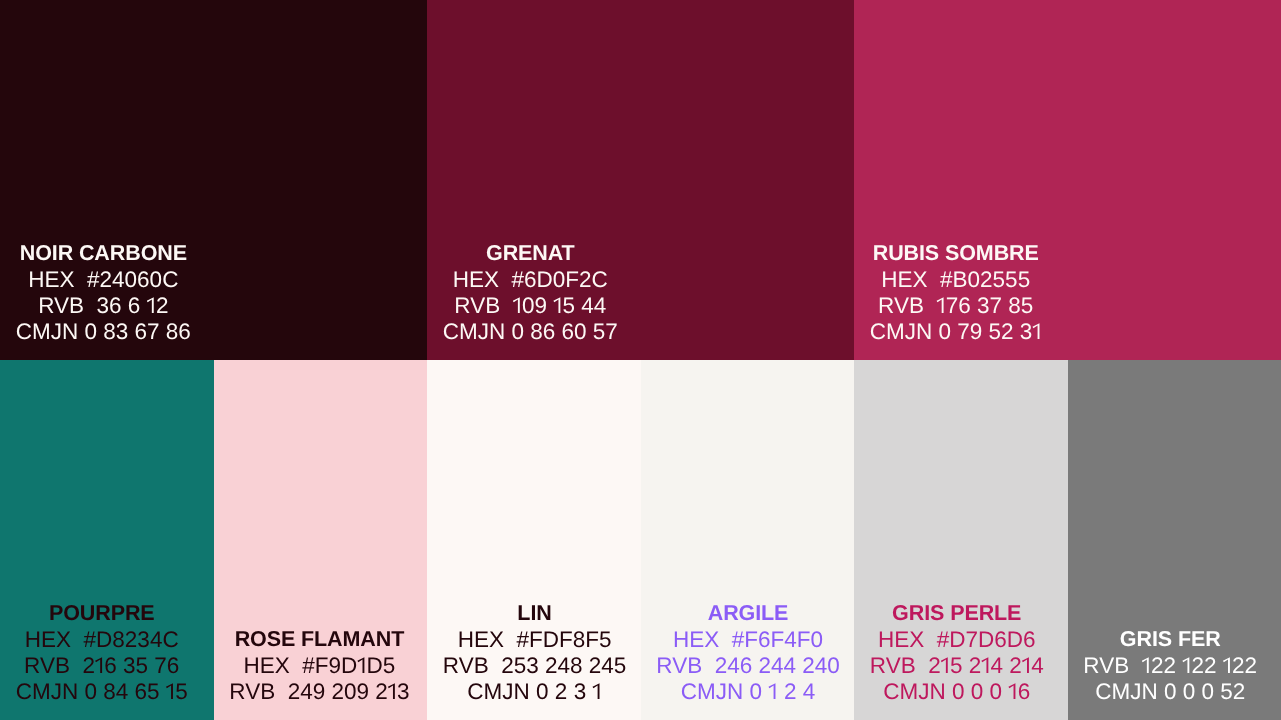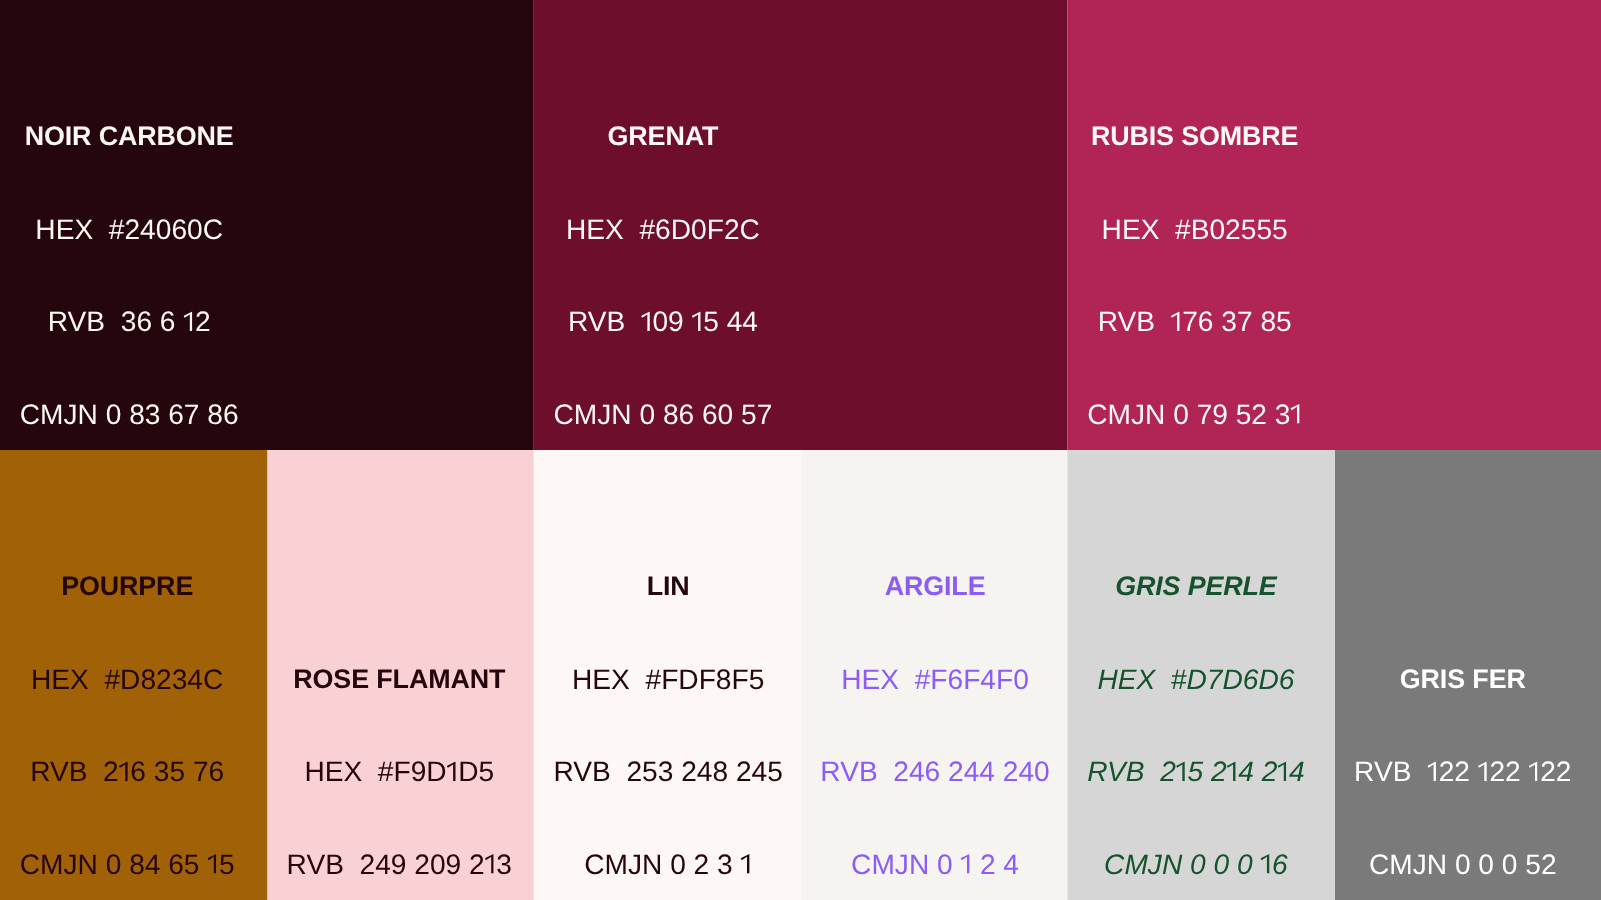--- a/index.html
+++ b/index.html
@@ -45,21 +45,20 @@
     font-size: 21.5px;
     font-weight: bold;
     line-height: 25.93px;
     letter-spacing: -0.1px;
   }
   .spec-line {
     font-size: 22.5px;
     font-weight: 400;
     line-height: 25.93px;
     white-space: pre;
-    margin-top: 48px;
   }
   
   .spec-line .nd {
     display: inline-block;
     position: relative;
     width: 9.3px;
     height: 0;
     vertical-align: baseline;
     overflow: visible;
   }
@@ -70,25 +69,25 @@
     width: 9.3px;
     height: 15.7px;
     background: currentColor;
     clip-path: polygon(7.1px 0px, 7.1px 15.7px, 5.2px 15.7px, 5.2px 2.3px, 1.0px 5.0px, 0.1px 3.5px);
   }
 
   
   #swatch-noir-carbone  { background: #24060C; color: #FDF8F5; }
   #swatch-grenat        { background: #6D0F2C; color: #FDF8F5; }
   #swatch-rubis-sombre  { background: #B02555; color: #FDF8F5; }
-  #swatch-pourpre       { background: #a16207; color: #24060C; }
+  #swatch-pourpre       { background: #0f766e; color: #24060C; }
   #swatch-rose-flamant  { background: #F9D1D5; color: #24060C; }
   #swatch-lin           { background: #FDF8F5; color: #24060C; }
   #swatch-argile        { background: #F6F4F0; color: #8b5cf6; }
-  #swatch-gris-perle    { background: #D7D6D6; color: #14532d; font-style: italic; }
+  #swatch-gris-perle    { background: #D7D6D6; color: #be185d; }
   #swatch-gris-fer      { background: #7A7A7A; color: #ffffff; }
 </style>
 </head>
 <body>
 
 <div id="palette-board">
 
   <div class="swatch-row" id="swatch-row-primary">
 
     <div class="swatch" id="swatch-noir-carbone">

